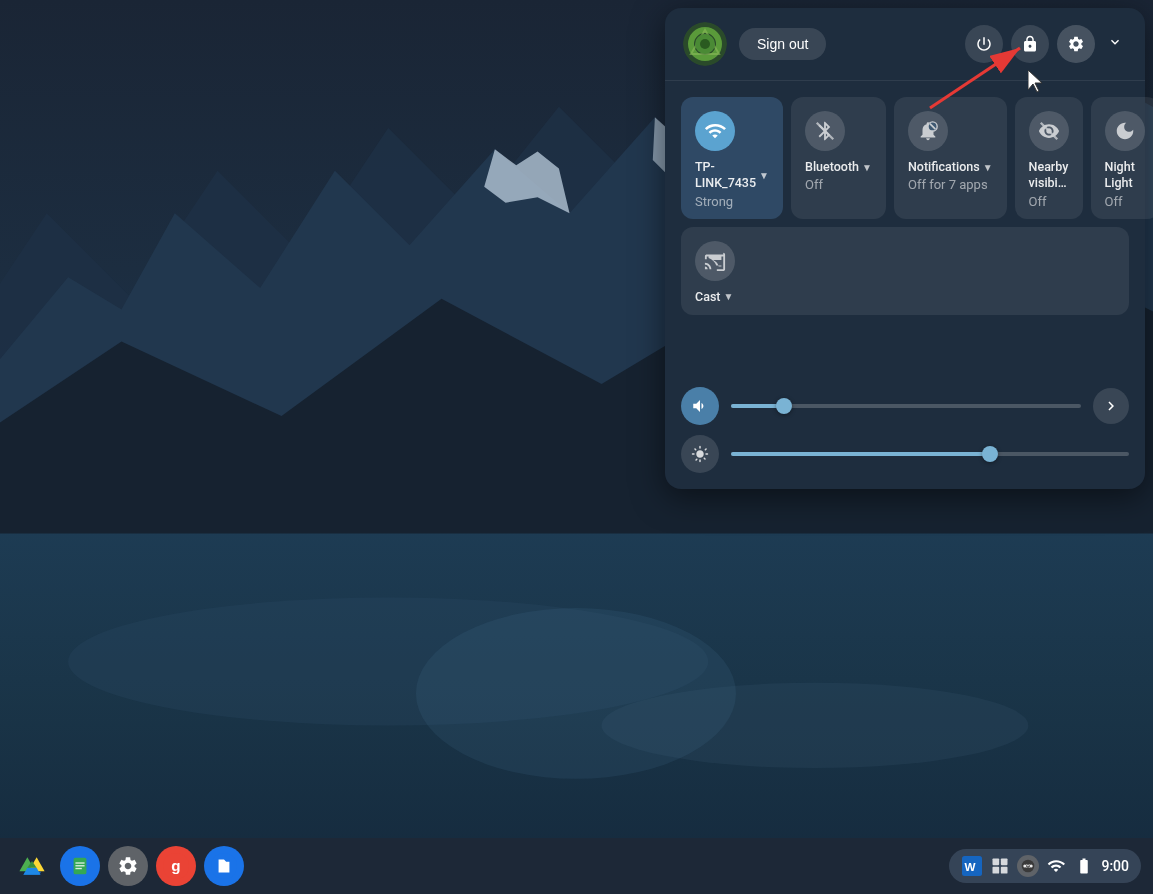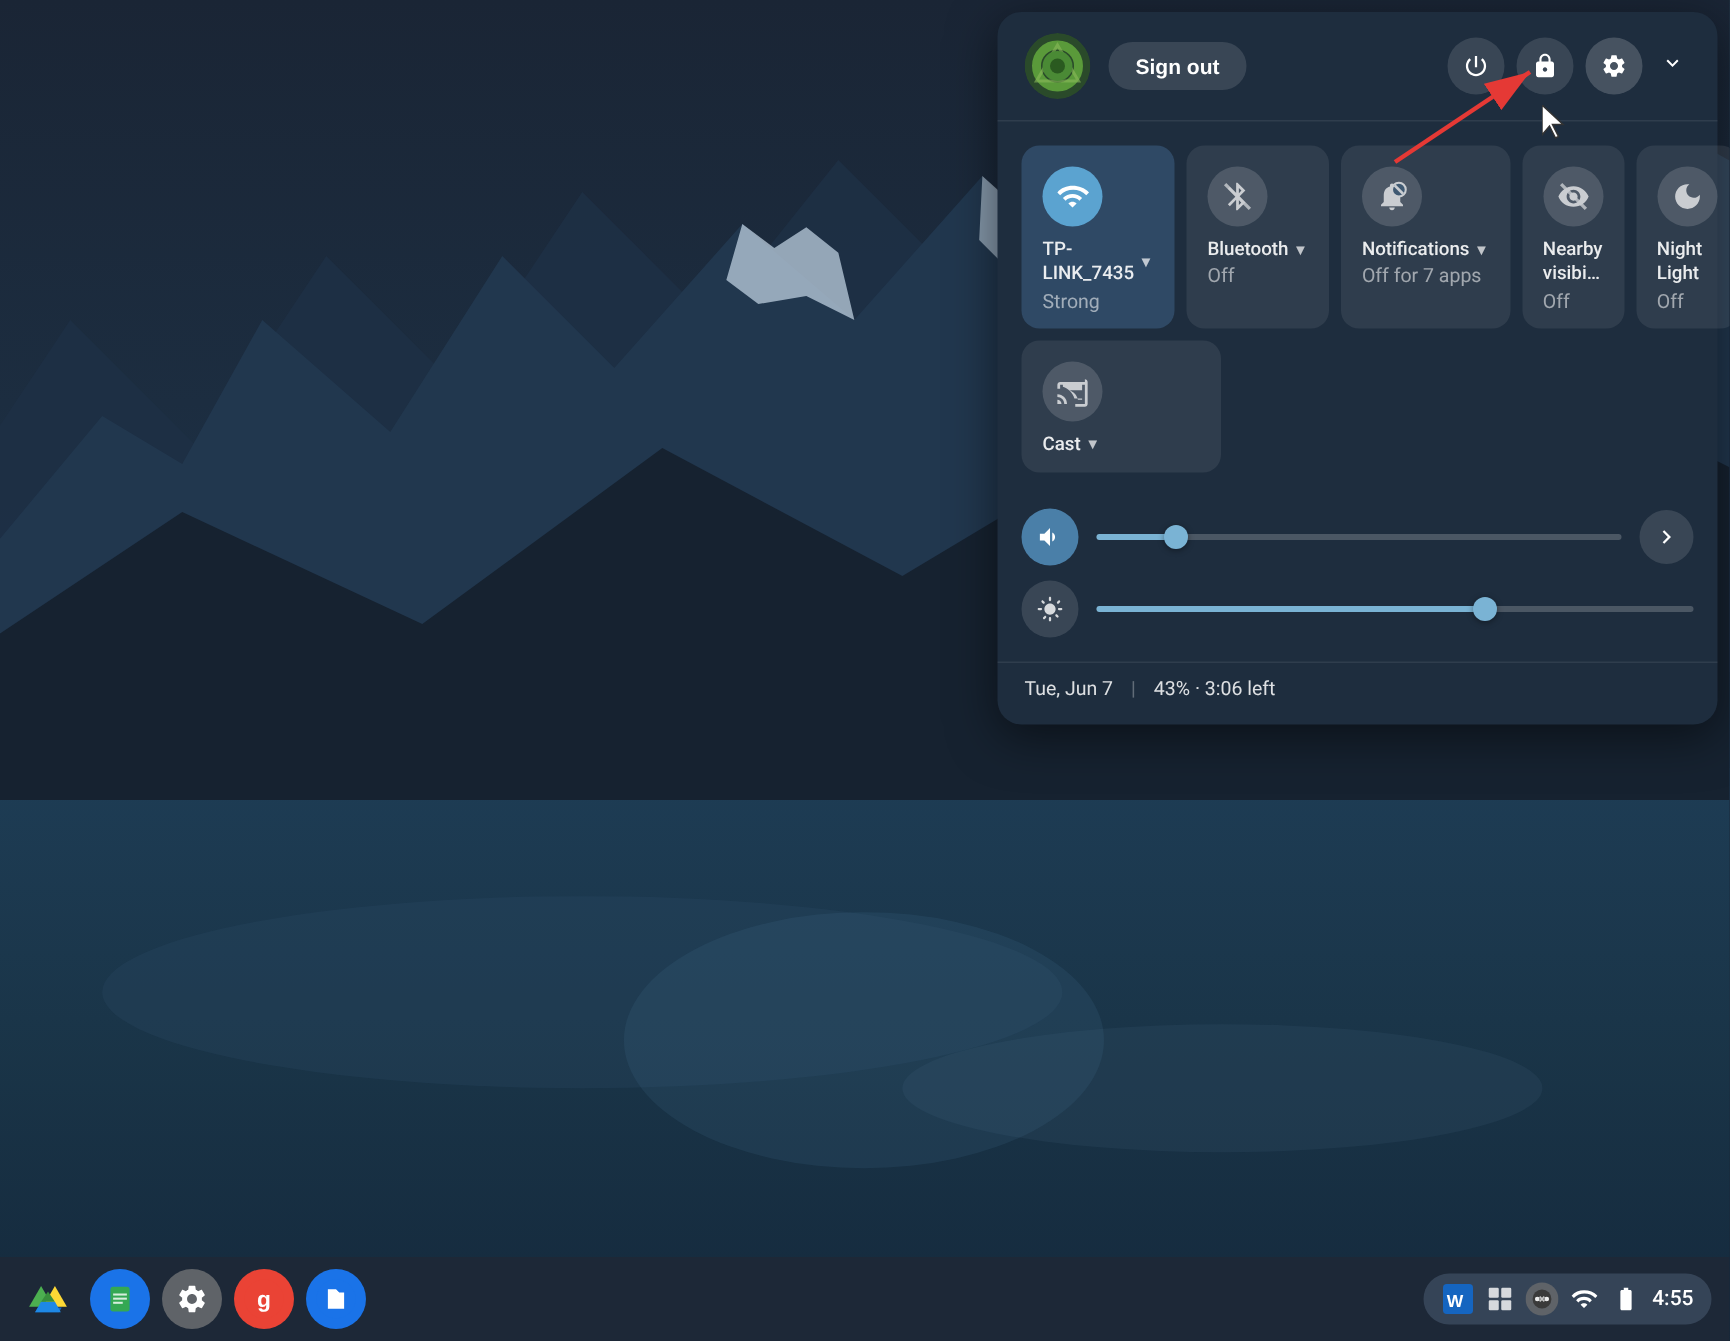--- a/index.html
+++ b/index.html
@@ -143,21 +143,21 @@
       width: 100%;
       height: 100%;
     }
 
     .qs-sign-out-btn {
       background: rgba(255,255,255,0.12);
       border: none;
       border-radius: 20px;
       color: white;
       font-size: 14px;
-      font-weight: 700;
+      font-weight: 400;
       padding: 8px 18px;
       cursor: pointer;
       flex-shrink: 0;
     }
 
     .qs-header-icons {
       display: flex;
       align-items: center;
       gap: 8px;
       margin-left: auto;
@@ -263,21 +263,21 @@
     }
 
     .qs-tile-caret {
       color: rgba(255,255,255,0.7);
       font-size: 10px;
     }
 
     
     .qs-tiles-bottom {
       display: grid;
-      grid-template-columns: repeat(3, 1fr);
+      grid-template-columns: repeat(1, 1fr);
       gap: 24px;
       padding: 0 16px 16px 16px;
     }
 
     
     .qs-sliders {
       padding: 8px 16px 16px 16px;
       display: flex;
       flex-direction: column;
       gap: 10px;
@@ -605,25 +605,20 @@
           <path d="M12 7c-2.76 0-5 2.24-5 5s2.24 5 5 5 5-2.24 5-5-2.24-5-5-5zM2 13h2c.55 0 1-.45 1-1s-.45-1-1-1H2c-.55 0-1 .45-1 1s.45 1 1 1zm18 0h2c.55 0 1-.45 1-1s-.45-1-1-1h-2c-.55 0-1 .45-1 1s.45 1 1 1zM11 2v2c0 .55.45 1 1 1s1-.45 1-1V2c0-.55-.45-1-1-1s-1 .45-1 1zm0 18v2c0 .55.45 1 1 1s1-.45 1-1v-2c0-.55-.45-1-1-1s-1 .45-1 1zM5.99 4.58c-.39-.39-1.03-.39-1.41 0-.39.39-.39 1.03 0 1.41l1.06 1.06c.39.39 1.03.39 1.41 0s.39-1.03 0-1.41L5.99 4.58zm12.37 12.37c-.39-.39-1.03-.39-1.41 0-.39.39-.39 1.03 0 1.41l1.06 1.06c.39.39 1.03.39 1.41 0 .39-.39.39-1.03 0-1.41l-1.06-1.06zm1.06-12.37l-1.06 1.06c-.39.39-.39 1.03 0 1.41s1.03.39 1.41 0l1.06-1.06c.39-.39.39-1.03 0-1.41s-1.03-.39-1.41 0zM7.05 18.36l-1.06 1.06c-.39.39-.39 1.03 0 1.41s1.03.39 1.41 0l1.06-1.06c.39-.39.39-1.03 0-1.41s-1.03-.39-1.41 0z"></path>
         </svg>
       </button>
       <div class="qs-slider-track">
         <div class="qs-slider-fill" style="width: 65%;"></div>
         <div class="qs-slider-thumb" style="left: calc(65% - 8px);"></div>
       </div>
     </div>
   </div>
 
-  <div class="qs-footer">
-    <span class="qs-footer-date">Tue, Jun 7</span>
-    <span class="qs-footer-sep">|</span>
-    <span class="qs-footer-battery">43% · 3:06 left</span>
-  </div>
 </div>
 
 <div class="cursor">
   <svg viewBox="0 0 20 24" xmlns="http://www.w3.org/2000/svg">
     <polygon points="0,0 0,20 5,14 9,22 11,21 7,13 14,13" fill="white" stroke="#333" stroke-width="1"></polygon>
   </svg>
 </div>
 
 <div class="taskbar">
   <div class="taskbar-left">
@@ -701,16 +696,16 @@
         <svg width="18" height="18" viewBox="0 0 24 24" fill="white">
           <path d="M1 9l2 2c5.25-5.25 13.76-5.25 19 0l2-2C17.89 2.64 6.11 2.64 1 9zm8 8l3 3 3-3c-1.65-1.66-4.34-1.66-6 0zm-4-4l2 2c2.76-2.76 7.24-2.76 10 0l2-2C15.14 9.14 8.87 9.14 5 13z"></path>
         </svg>
       </div>
 
       <div class="tb-icon">
         <svg width="18" height="18" viewBox="0 0 24 24" fill="white">
           <path d="M15.67 4H14V2h-4v2H8.33C7.6 4 7 4.6 7 5.33v15.33C7 21.4 7.6 22 8.33 22h7.33c.74 0 1.34-.6 1.34-1.33V5.33C17 4.6 16.4 4 15.67 4z"></path>
         </svg>
       </div>
-      <span class="taskbar-time">4:55</span>
+      <span class="taskbar-time">9:00</span>
     </div>
   </div>
 </div>
 
 </body></html>

